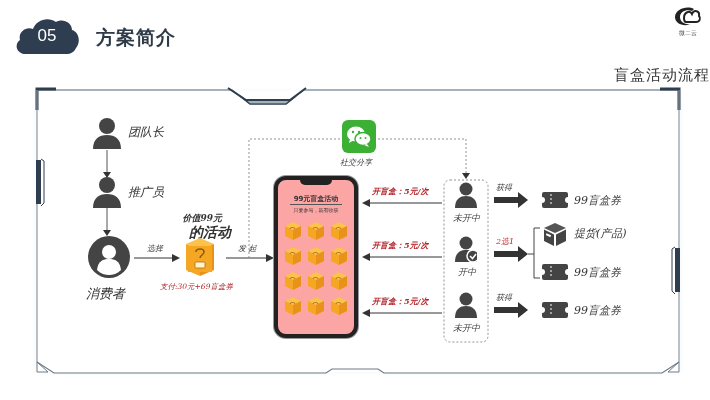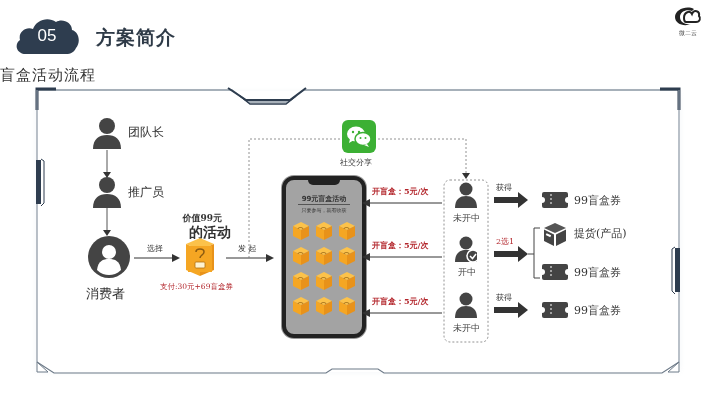--- a/index.html
+++ b/index.html
@@ -7,26 +7,26 @@
   body { position: relative; font-family: "DejaVu Sans", "Liberation Sans", sans-serif; color: #3a3a3a; }
   .abs { position: absolute; }
 
   
   .cloud { left: 14px; top: 16px; width: 66px; height: 40px; }
   .cloud-num { left: 14px; top: 26px; width: 66px; text-align: center; color: #fff; font-size: 17px; font-family: "Liberation Sans", sans-serif; }
   .sec-title { left: 96px; top: 25px; font-size: 19px; font-weight: bold; color: #2e3a47; letter-spacing: 1px; text-align: center; }
   .logo { left: 672px; top: 6px; width: 30px; height: 22px; }
   .logo-text { left: 668px; top: 29px; width: 40px; text-align: center; font-size: 6px; color: #444; }
 
-  .flow-title { left: 0; width: 710px; top: 66px; text-align: left; font-size: 15px; font-family: "DejaVu Serif", serif; color: #333; letter-spacing: 1px; }
+  .flow-title { left: 0; width: 710px; top: 66px; text-align: right; font-size: 15px; font-family: "DejaVu Serif", serif; color: #333; letter-spacing: 1px; }
 
   
   .frame { left: 0; top: 0; width: 710px; height: 400px; pointer-events: none; }
 
-  .txt { white-space: nowrap; }
+  .txt { white-space: nowrap; font-style: italic; }
   .person-label { font-size: 12px; color: #333; }
   .small-dark { font-size: 8px; color: #333; font-family: "DejaVu Serif", serif; }
   .red { color: #b3262c; font-family: "DejaVu Serif", serif; }
 </style>
 </head>
 <body>
 
 <svg class="abs cloud" viewBox="0 0 66 40">
   <path d="M12 38 C2 38 0 28 6 24 C4 16 12 10 19 13 C22 4 34 0 42 6 C48 2 58 6 58 14 C65 16 67 26 62 32 C60 36 57 38 52 38 Z" fill="#2e3d4f"></path>
 </svg>
@@ -135,21 +135,21 @@
   <path d="M8 19 L7 23 L12 20 Z" fill="#fff"></path>
   <ellipse cx="21" cy="19" rx="8" ry="6.5" fill="#fff" stroke="#3cb034" stroke-width="1.5"></ellipse>
   <path d="M25 24 L27 27 L22 25 Z" fill="#fff"></path>
   <circle cx="11" cy="12" r="1.2" fill="#3cb034"></circle>
   <circle cx="17" cy="12" r="1.2" fill="#3cb034"></circle>
   <circle cx="18.5" cy="18" r="1" fill="#3cb034"></circle>
   <circle cx="23.5" cy="18" r="1" fill="#3cb034"></circle>
 </svg>
 <div class="abs txt small-dark" style="left:340px;top:157px">社交分享</div>
 
-<div class="abs" style="left:282px;top:176px;width:84px;height:162px;border:4px solid #222;border-radius:12px;background:#a3a3a3;box-shadow:0 0 0 1px #999">
+<div class="abs" style="left:274px;top:176px;width:84px;height:162px;border:4px solid #222;border-radius:12px;background:#fca5a5;box-shadow:0 0 0 1px #999">
   <div style="position:absolute;left:22px;top:-1px;width:32px;height:6px;background:#222;border-radius:0 0 5px 5px"></div>
   <div style="position:absolute;left:0;top:14px;width:76px;text-align:center;font-size:7px;font-weight:bold;color:#333">99元盲盒活动</div>
   <div style="position:absolute;left:12px;top:24px;width:52px;height:0;border-top:0.8px solid #555"></div>
   <div style="position:absolute;left:0;top:27px;width:76px;text-align:center;font-size:5px;color:#333">只要参与，就有收获</div>
   <div id="phone-grid" style="position:absolute;left:6px;top:42px;width:66px;display:grid;grid-template-columns:repeat(3,18px);column-gap:5px;row-gap:7px">
       <svg viewBox="0 0 18 18" width="18" height="18">
         <path d="M1 4 L9 0 L17 4 L9 8 Z" fill="#fcc24a"></path>
         <path d="M1 4 L9 8 L9 18 L1 14 Z" fill="#f5a623"></path>
         <path d="M9 8 L17 4 L17 14 L9 18 Z" fill="#e8921a"></path>
         <path d="M6 7 C6 5 11 5 11 7" fill="none" stroke="#8a5a10" stroke-width="0.8"></path>

